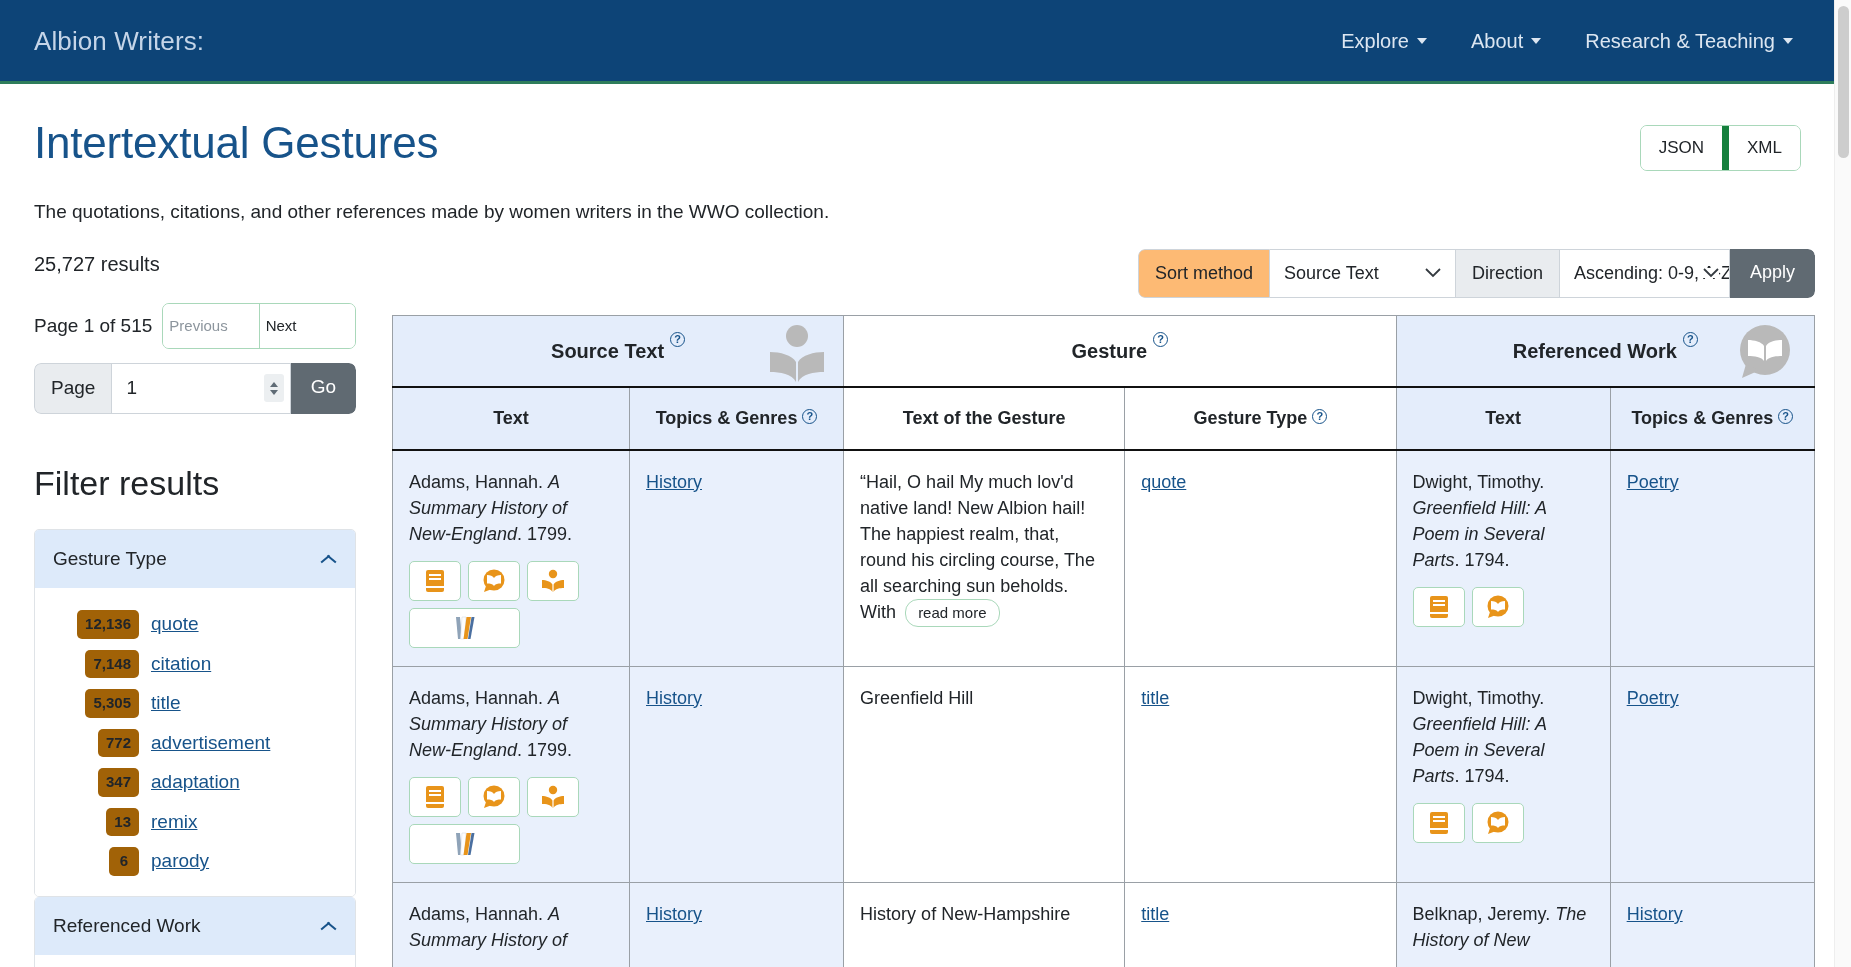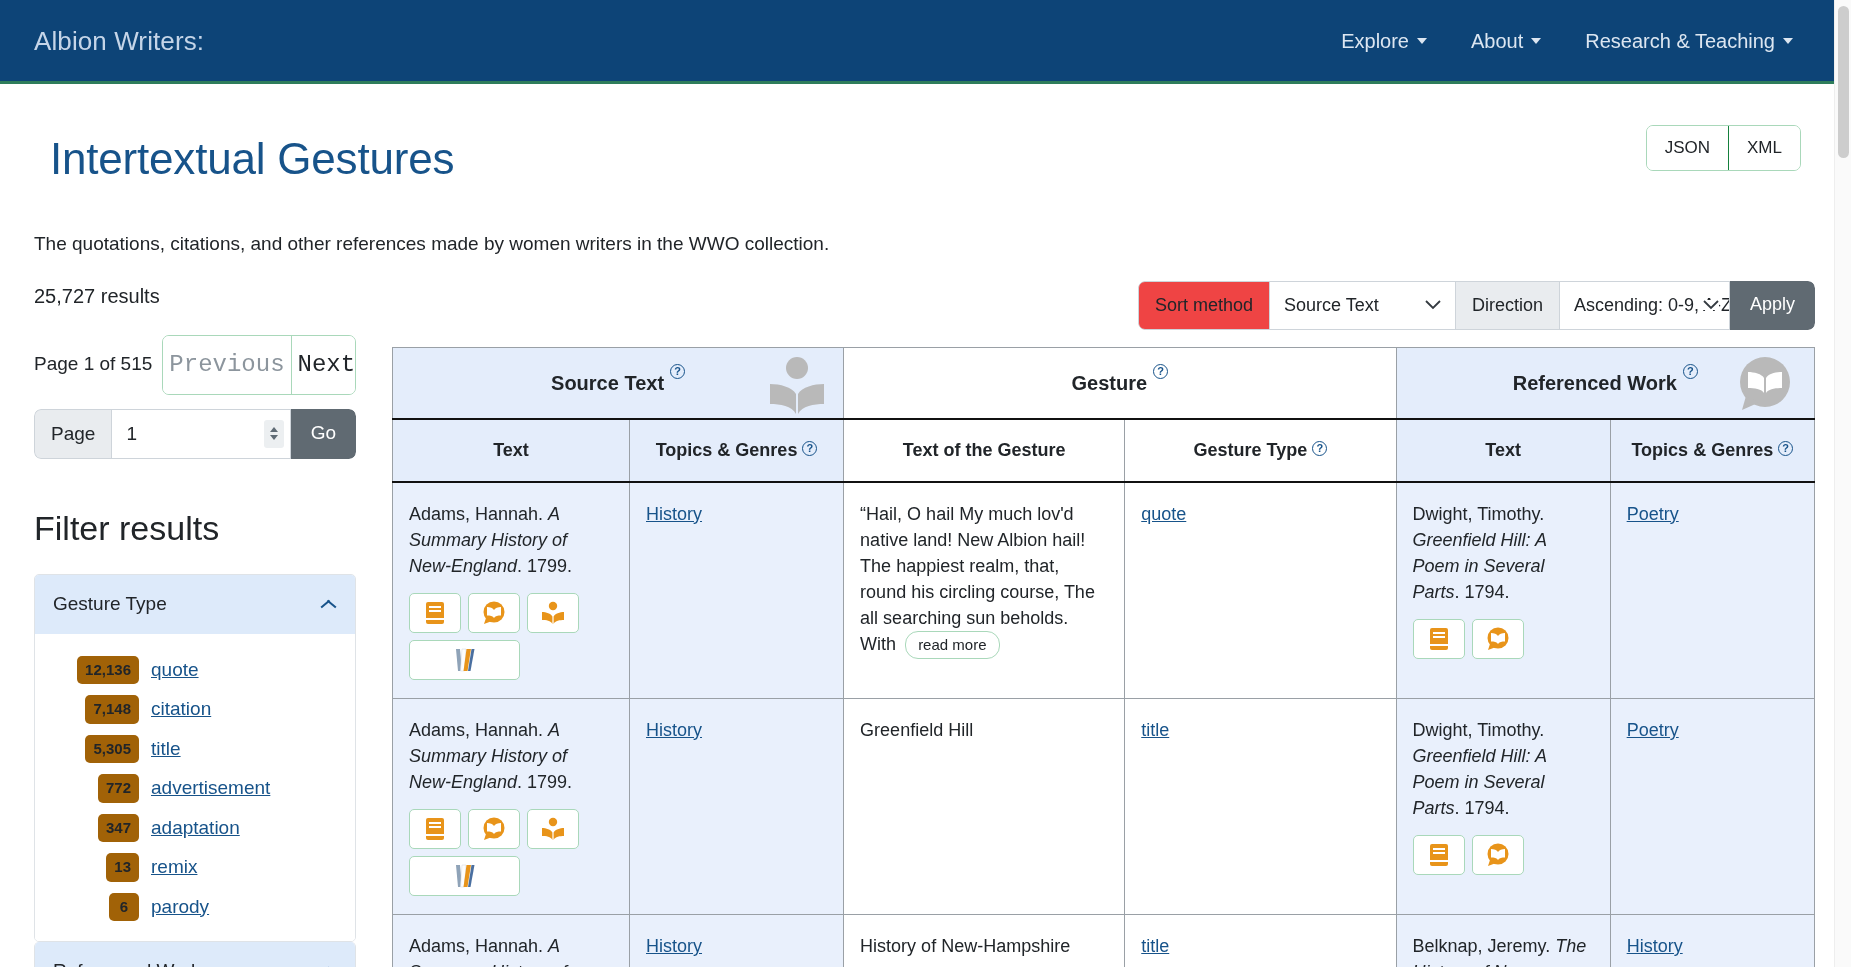--- a/index.html
+++ b/index.html
@@ -39,40 +39,40 @@
   }
   .navbar-scroll-fill {
     position:absolute; top:0; right:0; width:17px; height:84px;
     background:#3a6a99;
   }
 
   
   .page { padding:0 36px 0 34px; position:relative; }
   .title-row { display:flex; align-items:flex-start; justify-content:space-between; padding-top:26px;}
   h1.page-title {
-    font-size:44px; font-weight:400; color:#17538a; margin:16px;
+    font-size:44px; font-weight:400; color:#17538a; margin:0;
     letter-spacing:-.2px;
   }
   .fmt-group { display:flex; border:1px solid #a9d8ba; border-radius:7px; overflow:hidden; margin-top:15px; margin-right:14px;}
   .fmt-btn {
     padding:9px 18px; font-size:17px; color:#212529; background:#fff; cursor:pointer;
   }
-  .fmt-btn + .fmt-btn { border-left:1px solid #15803d; }
+  .fmt-btn + .fmt-btn { border-left:7px solid #15803d; }
   .subtitle { font-size:19px; color:#212529; margin-top:22px; }
 
   
   .content { display:flex; gap:0; margin-top:22px; }
   .sidebar { width:358px; flex:0 0 358px; padding-right:36px; }
   .main { flex:1 1 auto; min-width:0; }
 
   .results-count { font-size:20px; margin:0 0 24px 0; }
   .pager-row { display:flex; align-items:center; gap:10px; }
   .page-of { font-size:19px; white-space:nowrap; }
   .prevnext { display:flex; border:1px solid #a9d8ba; border-radius:7px; overflow:hidden; flex:1 1 auto; }
-  .prevnext div { flex:1 1 0; text-align:left; padding:11px 6px; font-size:24px; cursor:pointer; background:#fff;font-family:Liberation Mono, monospace; }
+  .prevnext div { flex:1 1 0; text-align:left; padding:11px 6px; font-size:15px; cursor:pointer; background:#fff; }
   .prevnext .disabled { color:#8c959d; }
   .prevnext div + div { border-left:1px solid #a9d8ba; }
 
   .page-input-row { display:flex; margin-top:14px; border-radius:7px; overflow:hidden; width:auto; }
   .pi-label { background:#e9ecef; border:1px solid #ced4da; border-right:0; padding:10px 16px; font-size:19px; border-radius:7px 0 0 7px; }
   .pi-field { position:relative; flex:1 1 auto; border:1px solid #ced4da; background:#fff; display:flex; align-items:center; padding:0 0 0 14px; font-size:19px; }
   .pi-spin { position:absolute; right:6px; top:50%; transform:translateY(-50%); width:20px; height:28px; background:#eceff1; border-radius:3px; display:flex; flex-direction:column; align-items:center; justify-content:center; gap:3px; cursor:pointer;}
   .pi-spin i { display:block; width:0;height:0;border-left:4px solid transparent;border-right:4px solid transparent; }
   .pi-spin .up { border-bottom:5px solid #5f6b75; }
   .pi-spin .dn { border-top:5px solid #5f6b75; }
@@ -263,21 +263,21 @@
           
         </div>
       </div>
 
     </div>
 
     <div class="main">
 
       <div style="display:flex;justify-content:flex-end;margin-bottom:17px;">
         <div style="display:flex;border-radius:7px;overflow:hidden;">
-          <div style="background:#ef4444;border:1px solid #ced4da;padding:10px 16px;font-size:18px;border-radius:7px 0 0 7px;">Sort method</div>
+          <div style="background:#fdba74;border:1px solid #ced4da;padding:10px 16px;font-size:18px;border-radius:7px 0 0 7px;">Sort method</div>
           <div style="position:relative;background:#fff;border:1px solid #ced4da;border-left:0;padding:10px 46px 10px 14px;font-size:18px;min-width:186px;">
             <span>Source Text</span>
             <svg width="16" height="10" viewBox="0 0 16 10" style="position:absolute;right:14px;top:50%;transform:translateY(-50%);">
                 <path d="M1 1 L8 8 L15 1" stroke="#343a40" stroke-width="1.8" fill="none"></path>
               </svg>
           </div>
           <div style="background:#e9ecef;border:1px solid #ced4da;border-left:0;padding:10px 16px;font-size:18px;">Direction</div>
           <div style="position:relative;background:#fff;border:1px solid #ced4da;border-left:0;padding:10px 40px 10px 14px;font-size:18px;width:170px;overflow:hidden;white-space:nowrap;">
             <span>Ascending: 0-9, A-Z</span>
             <svg width="16" height="10" viewBox="0 0 16 10" style="position:absolute;right:10px;top:50%;transform:translateY(-50%);background:#fff;">

